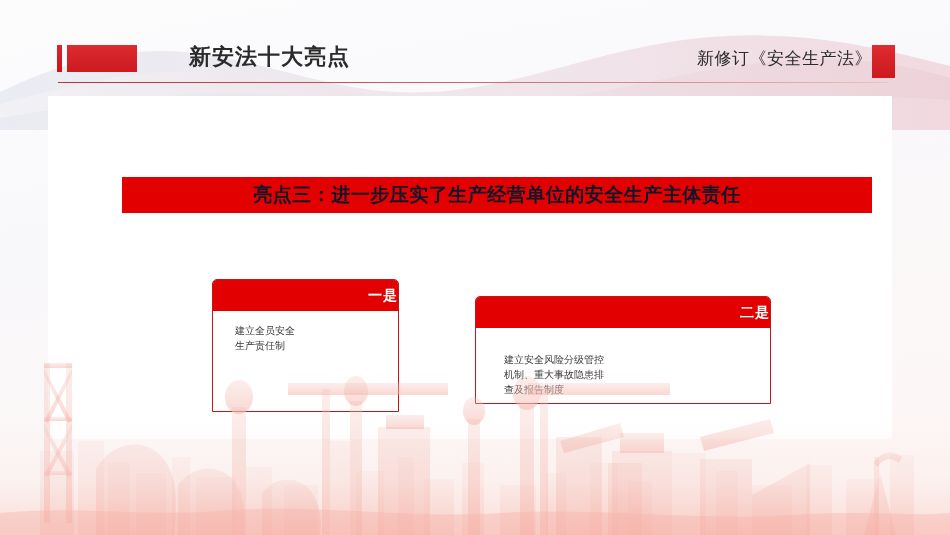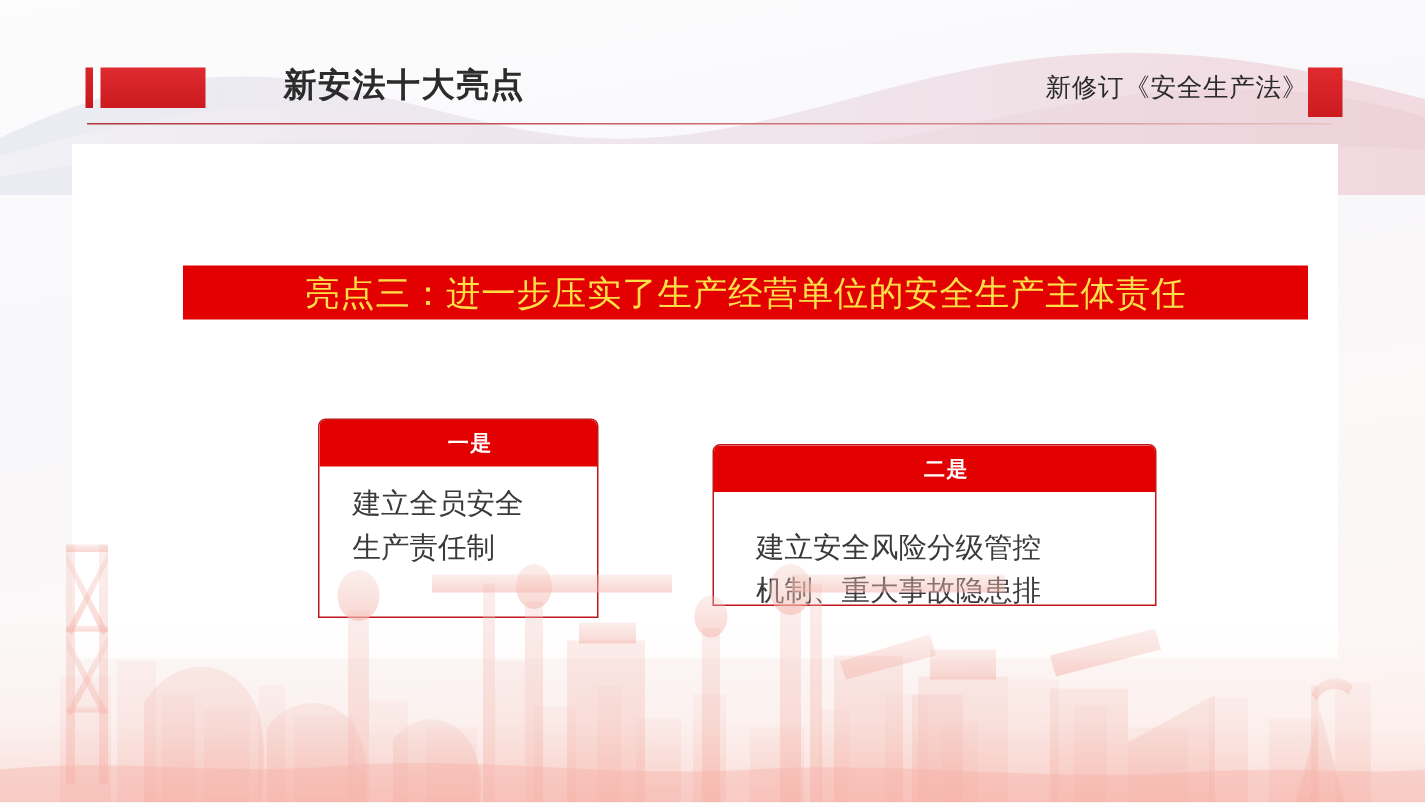--- a/index.html
+++ b/index.html
@@ -106,23 +106,23 @@
   .banner {
     position: absolute;
     left: 122px; top: 177px;
     width: 750px; height: 36px;
     background: #e20000;
     display: flex;
     align-items: center;
     justify-content: center;
   }
   .banner-text {
-    font-size: 23px;
-    font-weight: normal;
-    color: #fde047;
+    font-size: 19px;
+    font-weight: bold;
+    color: #0f172a;
     letter-spacing: 0.5px;
     white-space: nowrap;
   }
 
   
   .card {
     position: absolute;
     box-sizing: border-box;
     border: 1px solid #c0161c;
     background: #ffffff;
@@ -130,32 +130,32 @@
     overflow: hidden;
   }
   .card-1 { left: 212px; top: 279px; width: 187px; height: 133px; }
   .card-2 { left: 475px; top: 296px; width: 296px; height: 108px; }
 
   .card-head {
     height: 31px;
     background: #e20000;
     display: flex;
     align-items: center;
-    justify-content: center;
+    justify-content: flex-end;
     padding-left: 16px;
   }
   .card-head-text {
     font-size: 14px;
     font-weight: bold;
     color: #ffffff;
     letter-spacing: 1px;
   }
   .card-body {
     padding: 12px 16px 0 22px;
-    font-size: 19px;
+    font-size: 10px;
     line-height: 1.5;
     color: #3a3a3a;
     white-space: pre-line;
   }
   .card-2 .card-body { padding-left: 28px; margin-top: 12px; }
 </style>
 </head>
 <body>
 
 <div class="slide">

